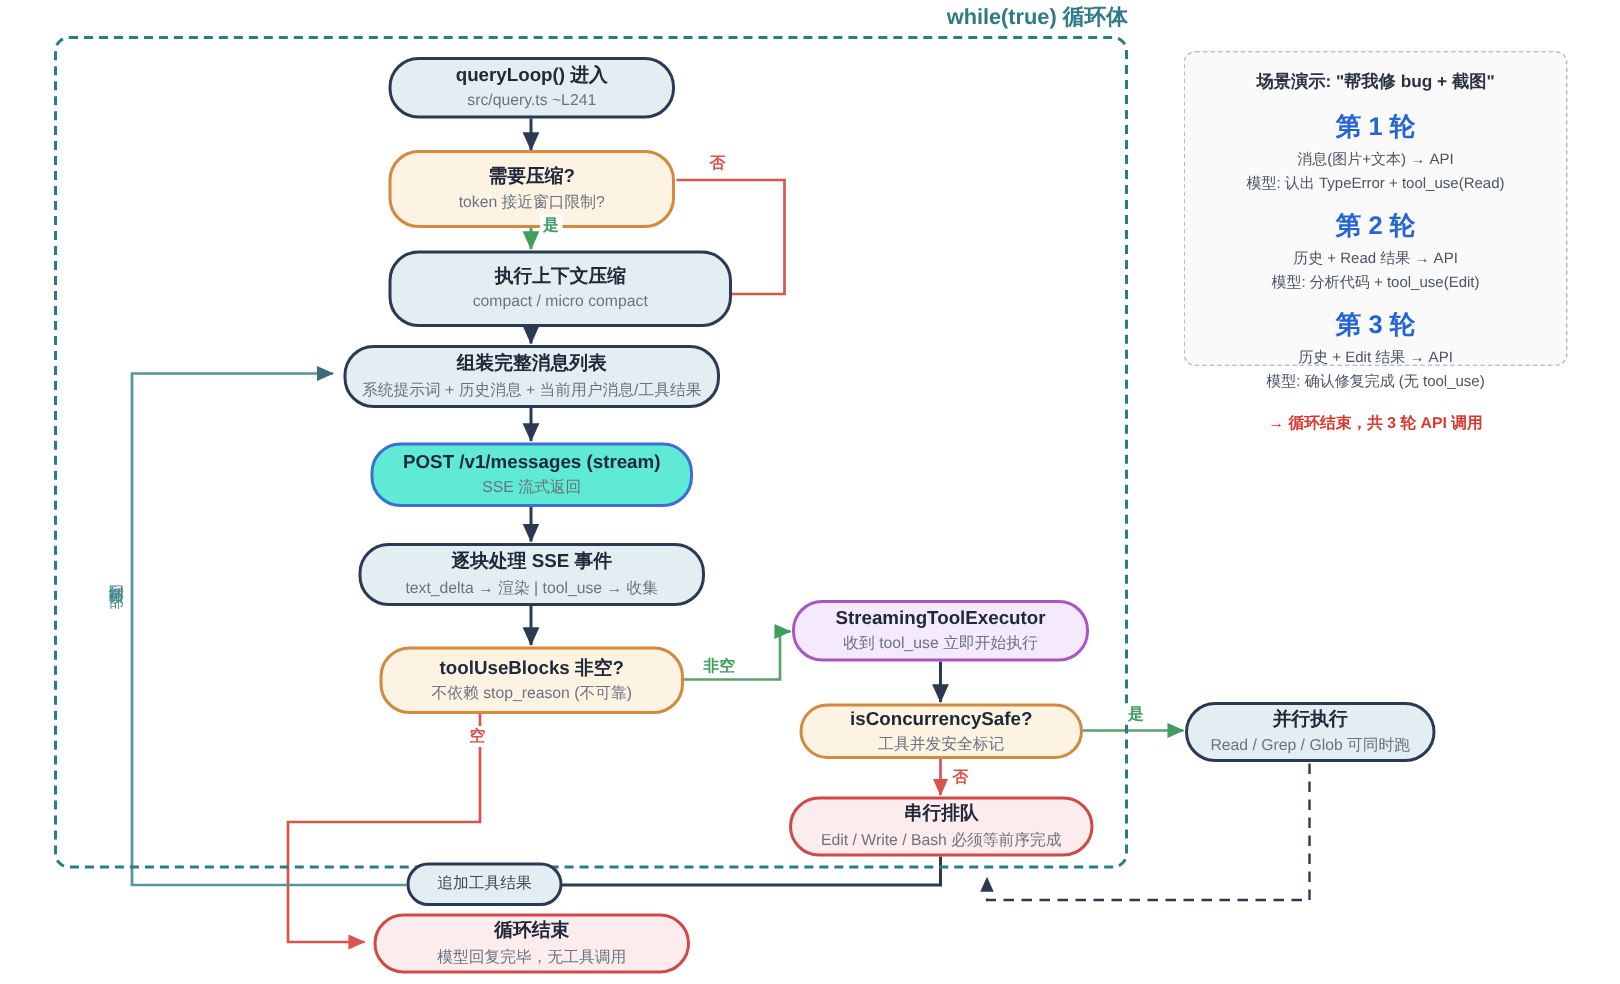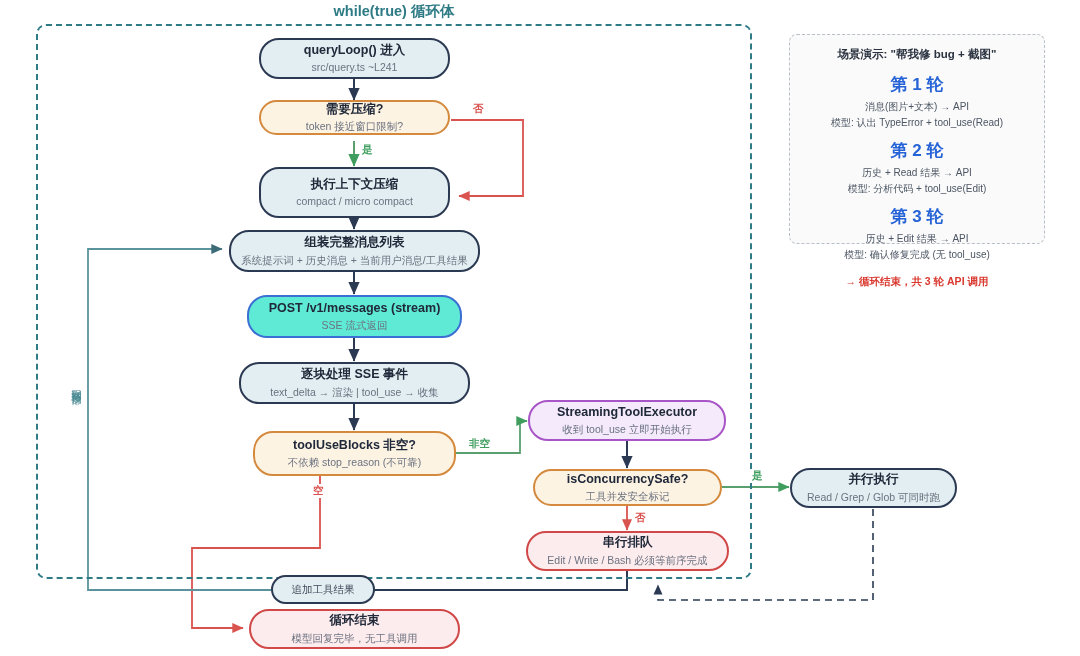--- a/index.html
+++ b/index.html
@@ -26,21 +26,21 @@
     left: 36px; top: 24px;
     width: 716px; height: 555px;
     border: 2.5px dashed #2e7b85;
     border-radius: 10px;
     background: transparent;
   }
   .loop-title-wrap {
     position: absolute;
     left: 36px; top: 2px;
     width: 716px;
-    text-align: center;
+    text-align: right;
     color: #2e7b85;
     font-size: 14.5px;
     font-weight: bold;
   }
 
   
   .node {
     position: absolute;
     border-radius: 20px;
     display: flex;
@@ -187,26 +187,26 @@
   <div class="loop-box"></div>
   <div class="loop-title-wrap">while(true) 循环体</div>
 
   <div class="vlabel" style="left:69px; top:382px;">回到循环顶部</div>
 
   <div class="node n-blue" style="left:259px; top:38px; width:191px; height:41px;">
     <div class="t1">queryLoop() 进入</div>
     <div class="t2">src/query.ts ~L241</div>
   </div>
 
-  <div class="node n-orange" style="left:259px; top:100px; width:191px; height:35px;">
+  <div class="node n-orange" style="left:259px; top:100px; width:191px; height:52px;">
     <div class="t1">需要压缩?</div>
     <div class="t2">token 接近窗口限制?</div>
   </div>
 
-  <div class="node n-blue" style="left:259px; top:167px; width:191px; height:51px;">
+  <div class="node n-blue" style="left:259px; top:167px; width:229px; height:51px;">
     <div class="t1">执行上下文压缩</div>
     <div class="t2">compact / micro compact</div>
   </div>
 
   <div class="node n-blue" style="left:229px; top:230px; width:251px; height:42px;">
     <div class="t1">组装完整消息列表</div>
     <div class="t2">系统提示词 + 历史消息 + 当前用户消息/工具结果</div>
   </div>
 
   <div class="node n-bright" style="left:247px; top:295px; width:215px; height:43px;">

